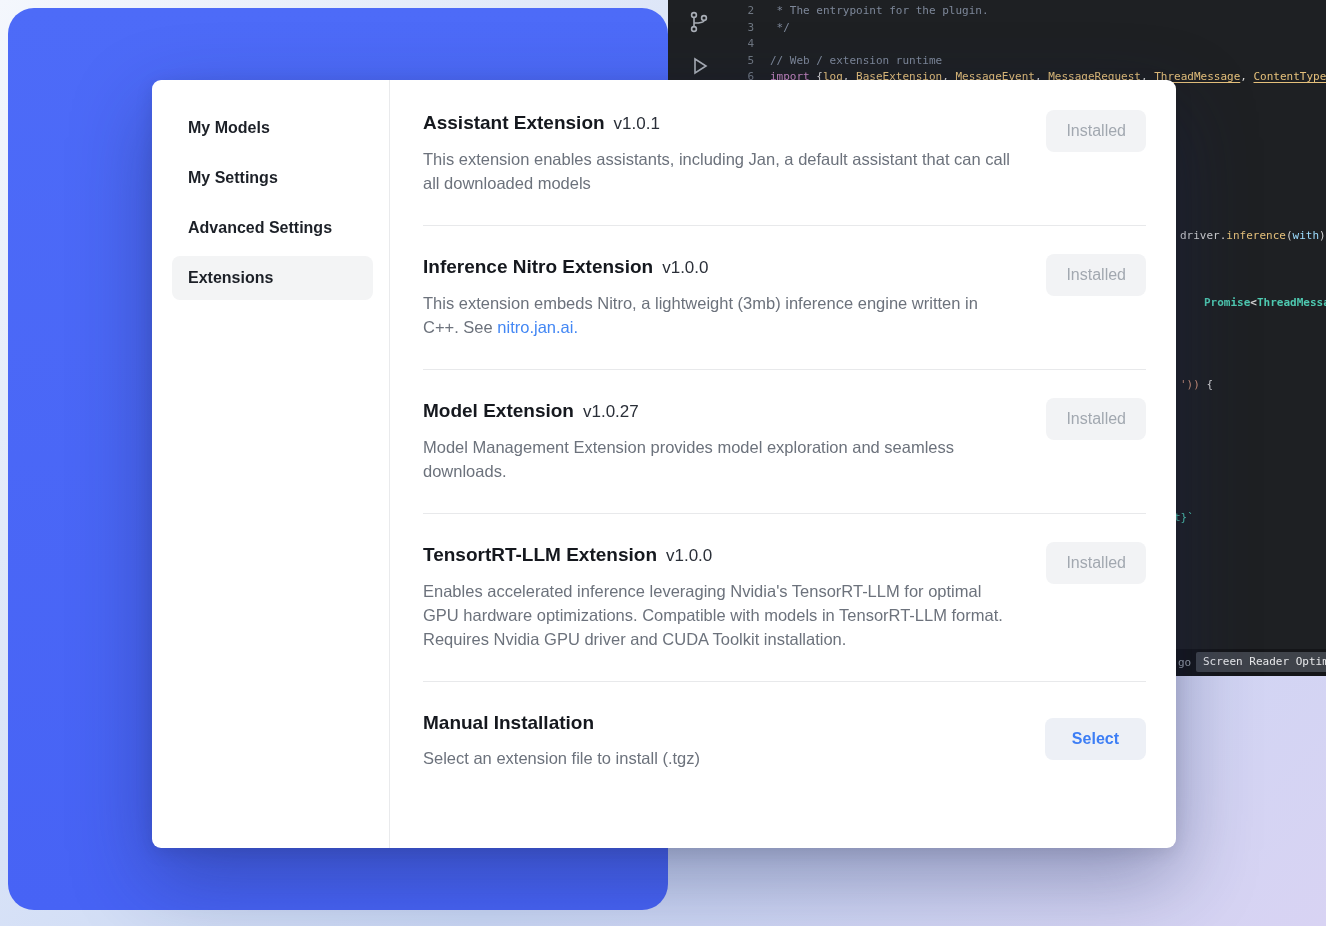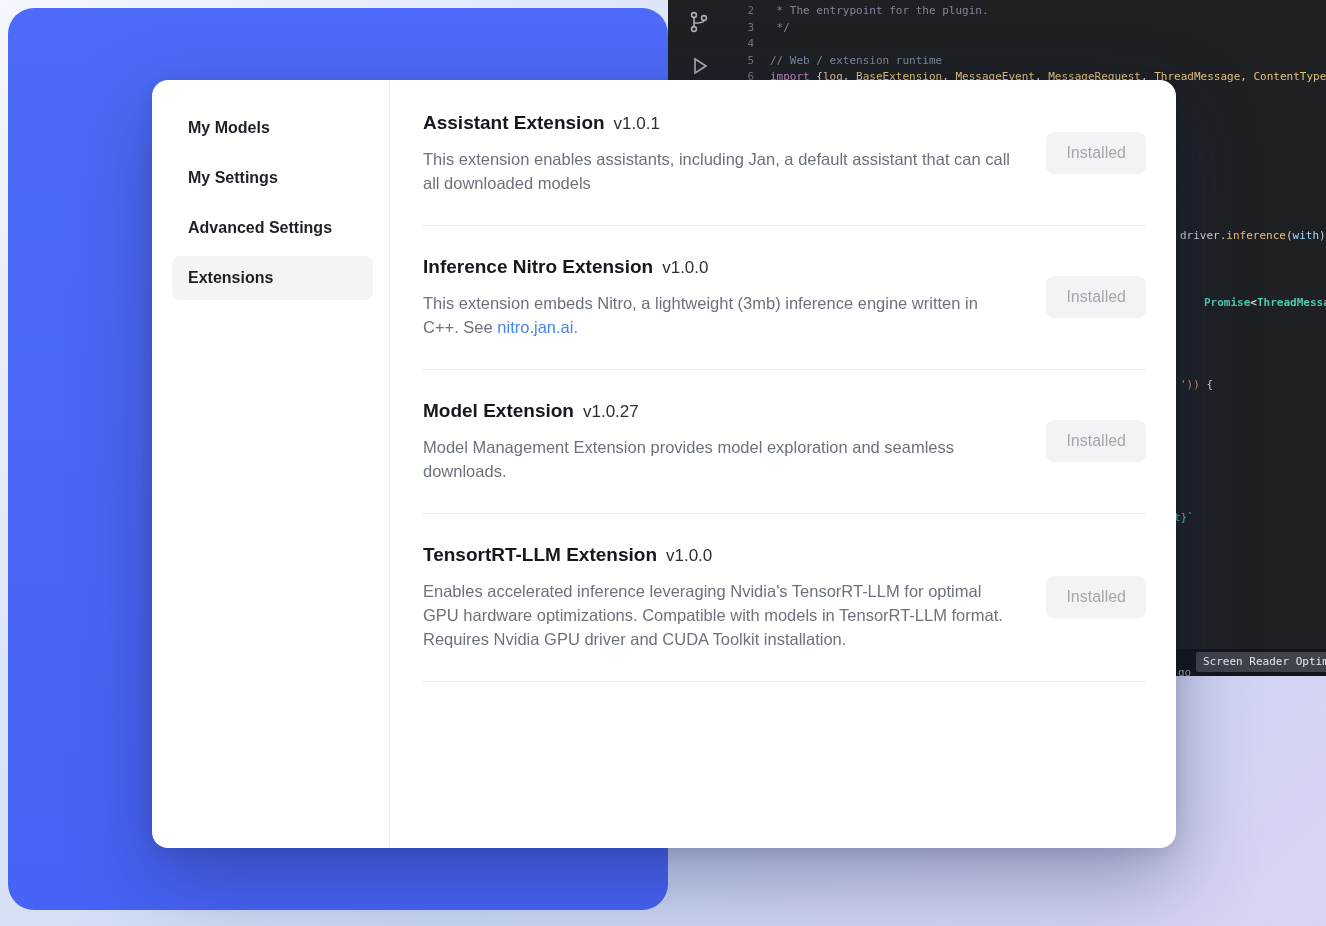--- a/index.html
+++ b/index.html
@@ -18,64 +18,64 @@
     font-family: "DejaVu Sans Mono", monospace; font-size: 11px; color: #d4d4d4;
   }
   .activity { position: absolute; left: 6px; top: 10px; width: 50px; display: flex; flex-direction: column; gap: 20px; align-items: center; color: #a9aeb6; }
   .activity svg { display: block; }
   .code-area { position: absolute; left: 60px; top: 3px; right: 0; }
   .code-line { display: flex; height: 16.6px; line-height: 16.6px; white-space: pre; overflow: hidden; }
   .gutter { width: 26px; text-align: right; color: #6e7681; margin-right: 16px; flex: none; }
   .tok-comment { color: #7d8799; }
   .tok-keyword { color: #c586c0; }
   .tok-ident { color: #e5c07b; }
-  .tok-ident-link { color: #e5c07b; text-underline-offset: 2px; }
+  .tok-ident-link { color: #e5c07b; text-decoration: underline; text-underline-offset: 2px; }
   .tok-plain { color: #d4d4d4; }
   .tok-type { color: #4ec9b0; }
   .tok-string { color: #ce9178; }
   .tok-blue { color: #9cdcfe; }
   .frag { position: absolute; white-space: pre; }
   .frag-1 { left: 512px; top: 229px; }
   .frag-2 { left: 536px; top: 296px; font-weight: bold; }
   .frag-3 { left: 512px; top: 378px; }
   .frag-4 { left: 506px; top: 511px; }
   .editor-status {
     position: absolute; left: 0; right: 0; bottom: 0; height: 27px;
     background: #141518; font-size: 11px;
   }
-  .status-go { position: absolute; left: 510px; top: 17px; color: #9aa0a8; }
+  .status-go { position: absolute; left: 510px; top: 7px; color: #9aa0a8; }
   .status-chip {
     position: absolute; left: 528px; top: 3px; width: 134px; height: 20px;
     background: #3f434a; color: #e8e9eb; line-height: 20px; padding: 0 7px;
     border-radius: 2px; white-space: nowrap; overflow: hidden;
   }
 
   
   .blue-panel {
     position: absolute; left: 8px; top: 8px; width: 660px; height: 902px;
     background: linear-gradient(180deg, #4d6bf8 0%, #4763f5 100%);
     border-radius: 26px;
   }
 
   
   .card {
     position: absolute; left: 152px; top: 80px; width: 1024px; height: 768px;
-    background: #ffffff; border-radius: 16px; display: flex; overflow: hidden;
+    background: #ffffff; border-radius: 9px; display: flex; overflow: hidden;
     box-shadow: 0 30px 80px rgba(25, 38, 89, 0.38), 0 4px 18px rgba(0,0,0,0.10);
   }
   .sidebar { width: 238px; flex: none; border-right: 1px solid #e9eaec; padding: 26px 16px 0 20px; }
   .nav-item {
     height: 44px; display: flex; align-items: center; padding: 0 16px; margin-bottom: 6px;
     border-radius: 8px; font-size: 16px; font-weight: 700; color: #1c2027; cursor: pointer;
   }
   .nav-item.active { background: #f3f4f5; }
 
   .content { flex: 1; padding: 2px 30px 0 33px; overflow: hidden; }
   .ext-row {
-    display: flex; justify-content: space-between; align-items: center;
+    display: flex; justify-content: space-between; align-items: flex-start;
     padding: 28px 0 30px; border-bottom: 1px solid #e8e9eb;
   }
   .ext-row.last { border-bottom: none; }
   .ext-info { max-width: 592px; }
   .ext-title { margin: 0; font-size: 19px; font-weight: 700; color: #15181e; line-height: 26px; }
   .ext-ver { font-weight: 400; font-size: 17px; color: #2a2f38; margin-left: 9px; }
   .ext-desc { margin: 10px 0 0; font-size: 16.5px; line-height: 24px; color: #6c727c; }
   .ext-link { color: #4387f4; text-decoration: none; cursor: pointer; margin-top: 22px; }
   .btn {
     font-family: Liberation Sans, sans-serif; border: none; border-radius: 8px;
@@ -173,16 +173,23 @@
       </section>
 
       <section class="ext-row">
         <div class="ext-info">
           <h3 class="ext-title"><span>TensortRT-LLM Extension</span><span class="ext-ver">v1.0.0</span></h3>
           <p class="ext-desc">Enables accelerated inference leveraging Nvidia's TensorRT-LLM for optimal GPU hardware optimizations. Compatible with models in TensorRT-LLM format. Requires Nvidia GPU driver and CUDA Toolkit installation.</p>
         </div>
         <button class="btn btn-installed">Installed</button>
       </section>
 
+      <section class="ext-row last">
+        <div class="ext-info">
+          <h3 class="ext-title">Manual Installation</h3>
+          <p class="ext-desc">Select an extension file to install (.tgz)</p>
+        </div>
+        <button class="btn btn-select">Select</button>
+      </section>
 
     </main>
   </div>
 </div>
 
 </body></html>

